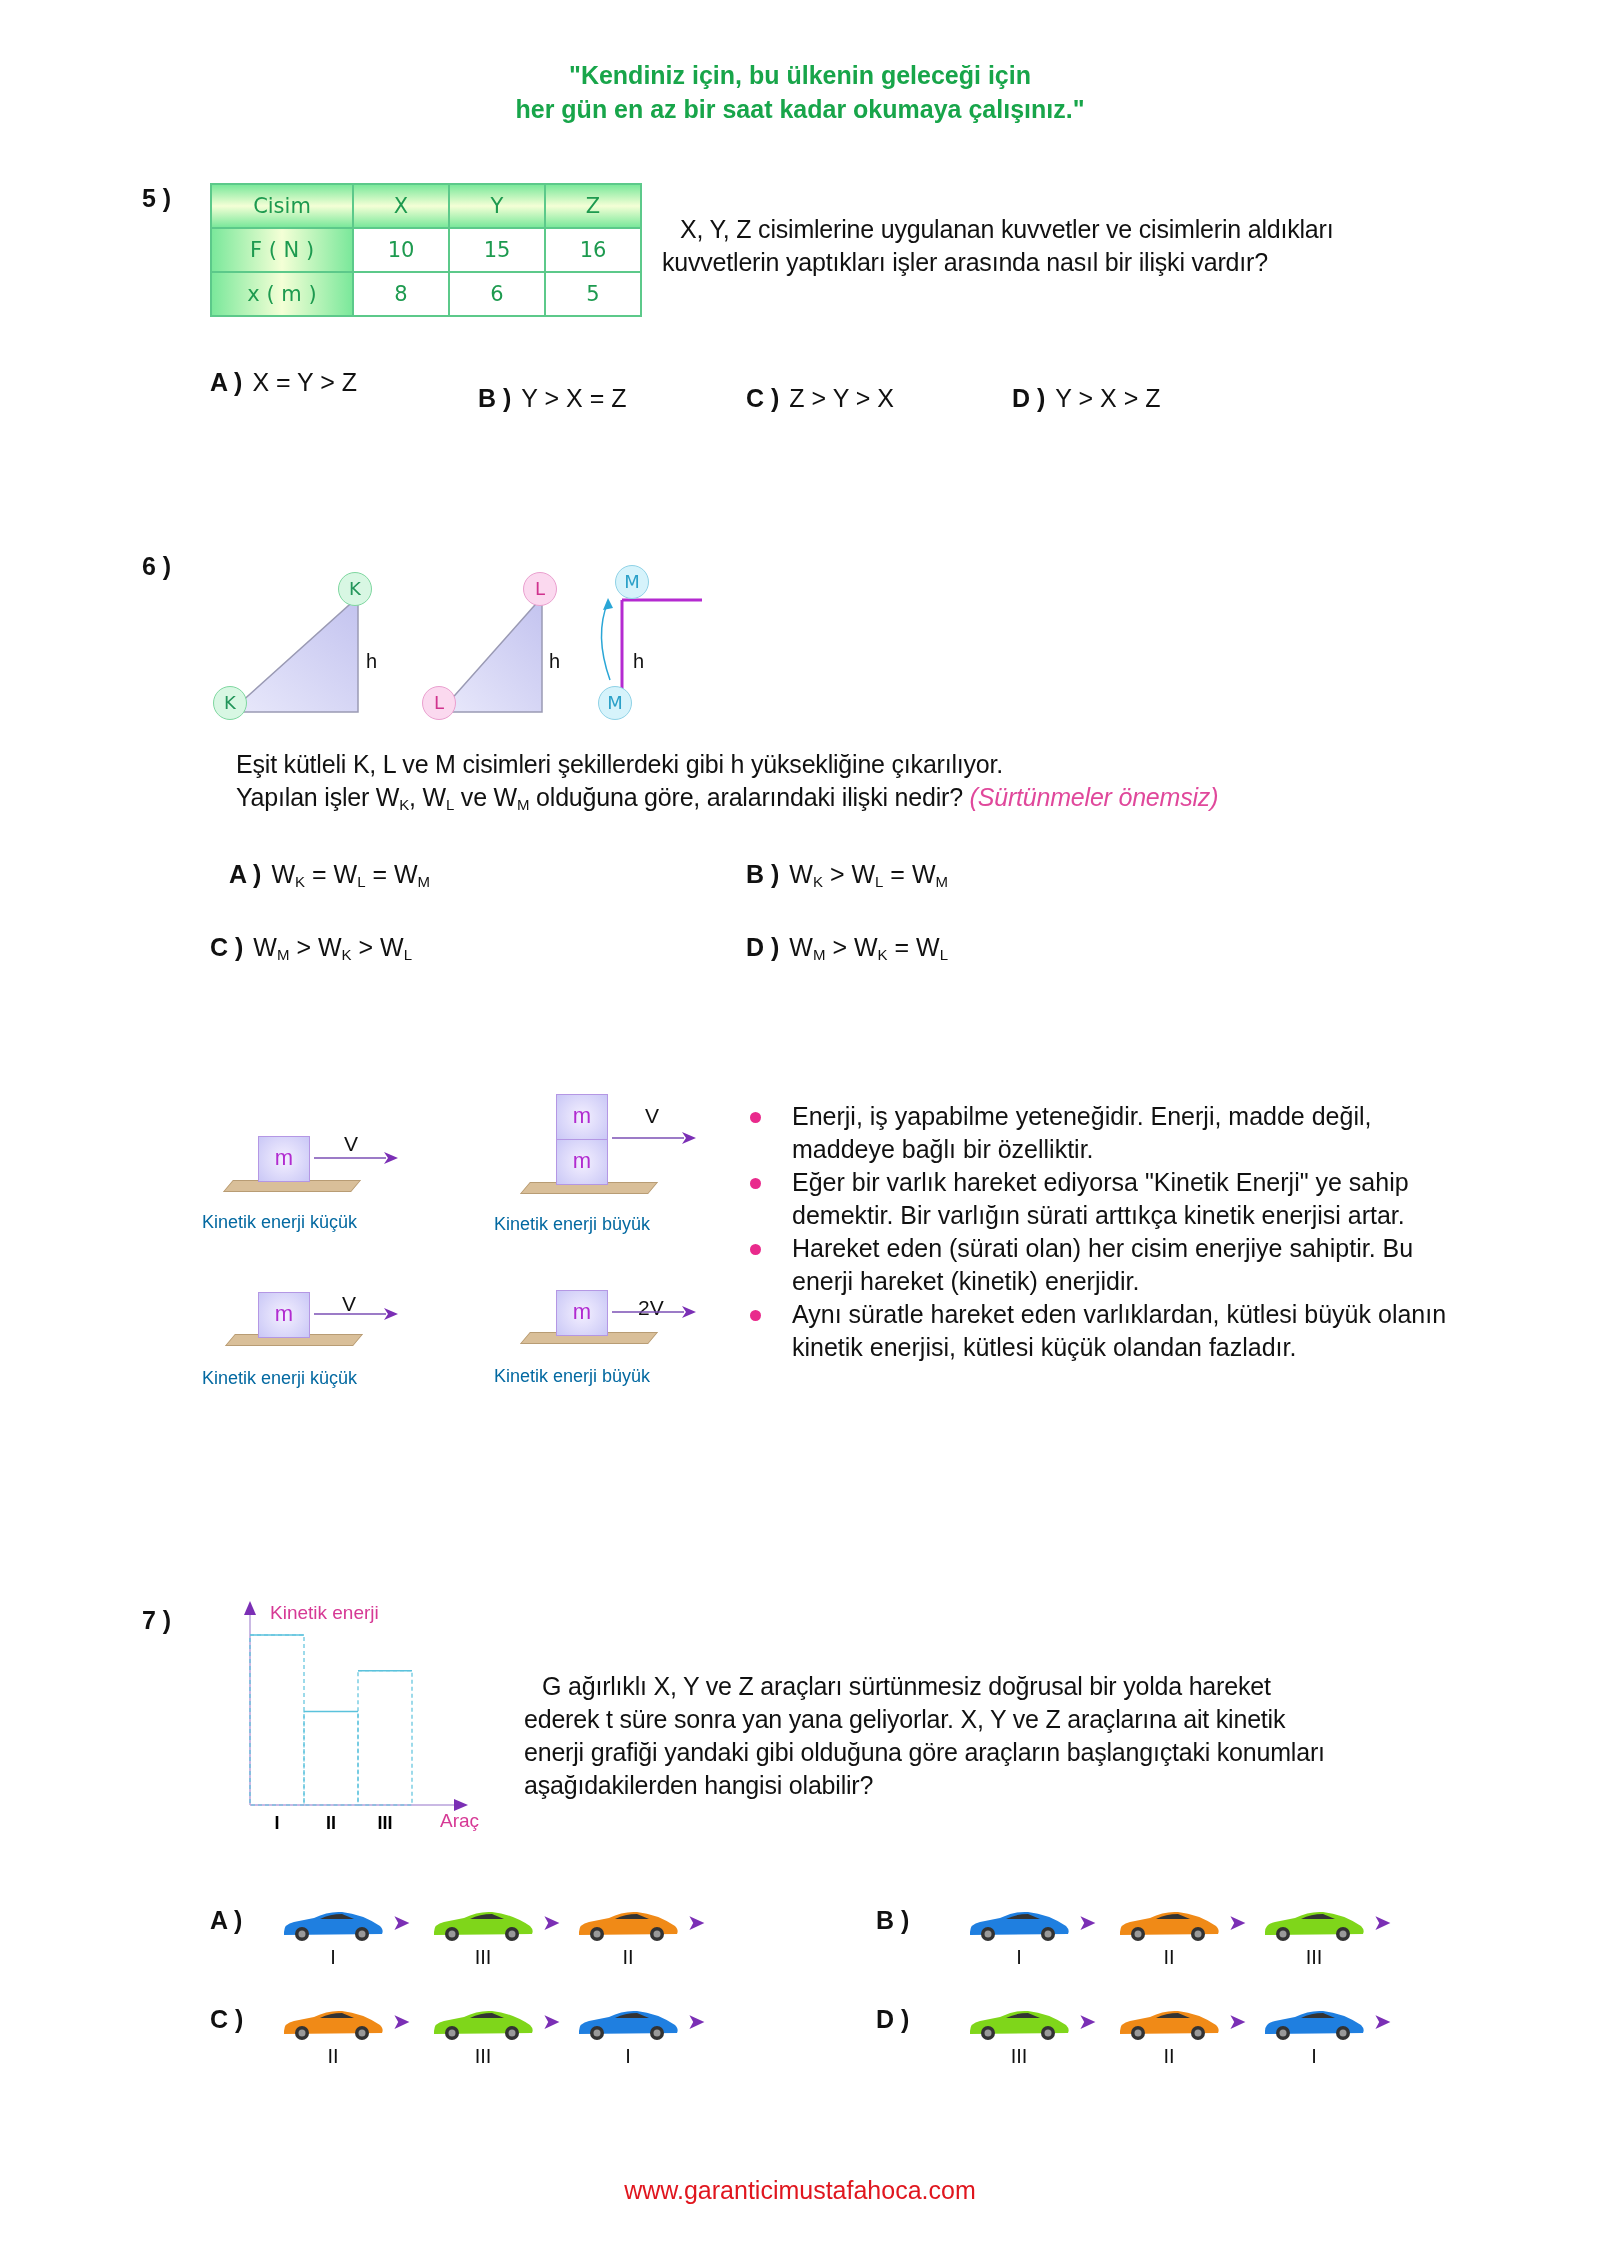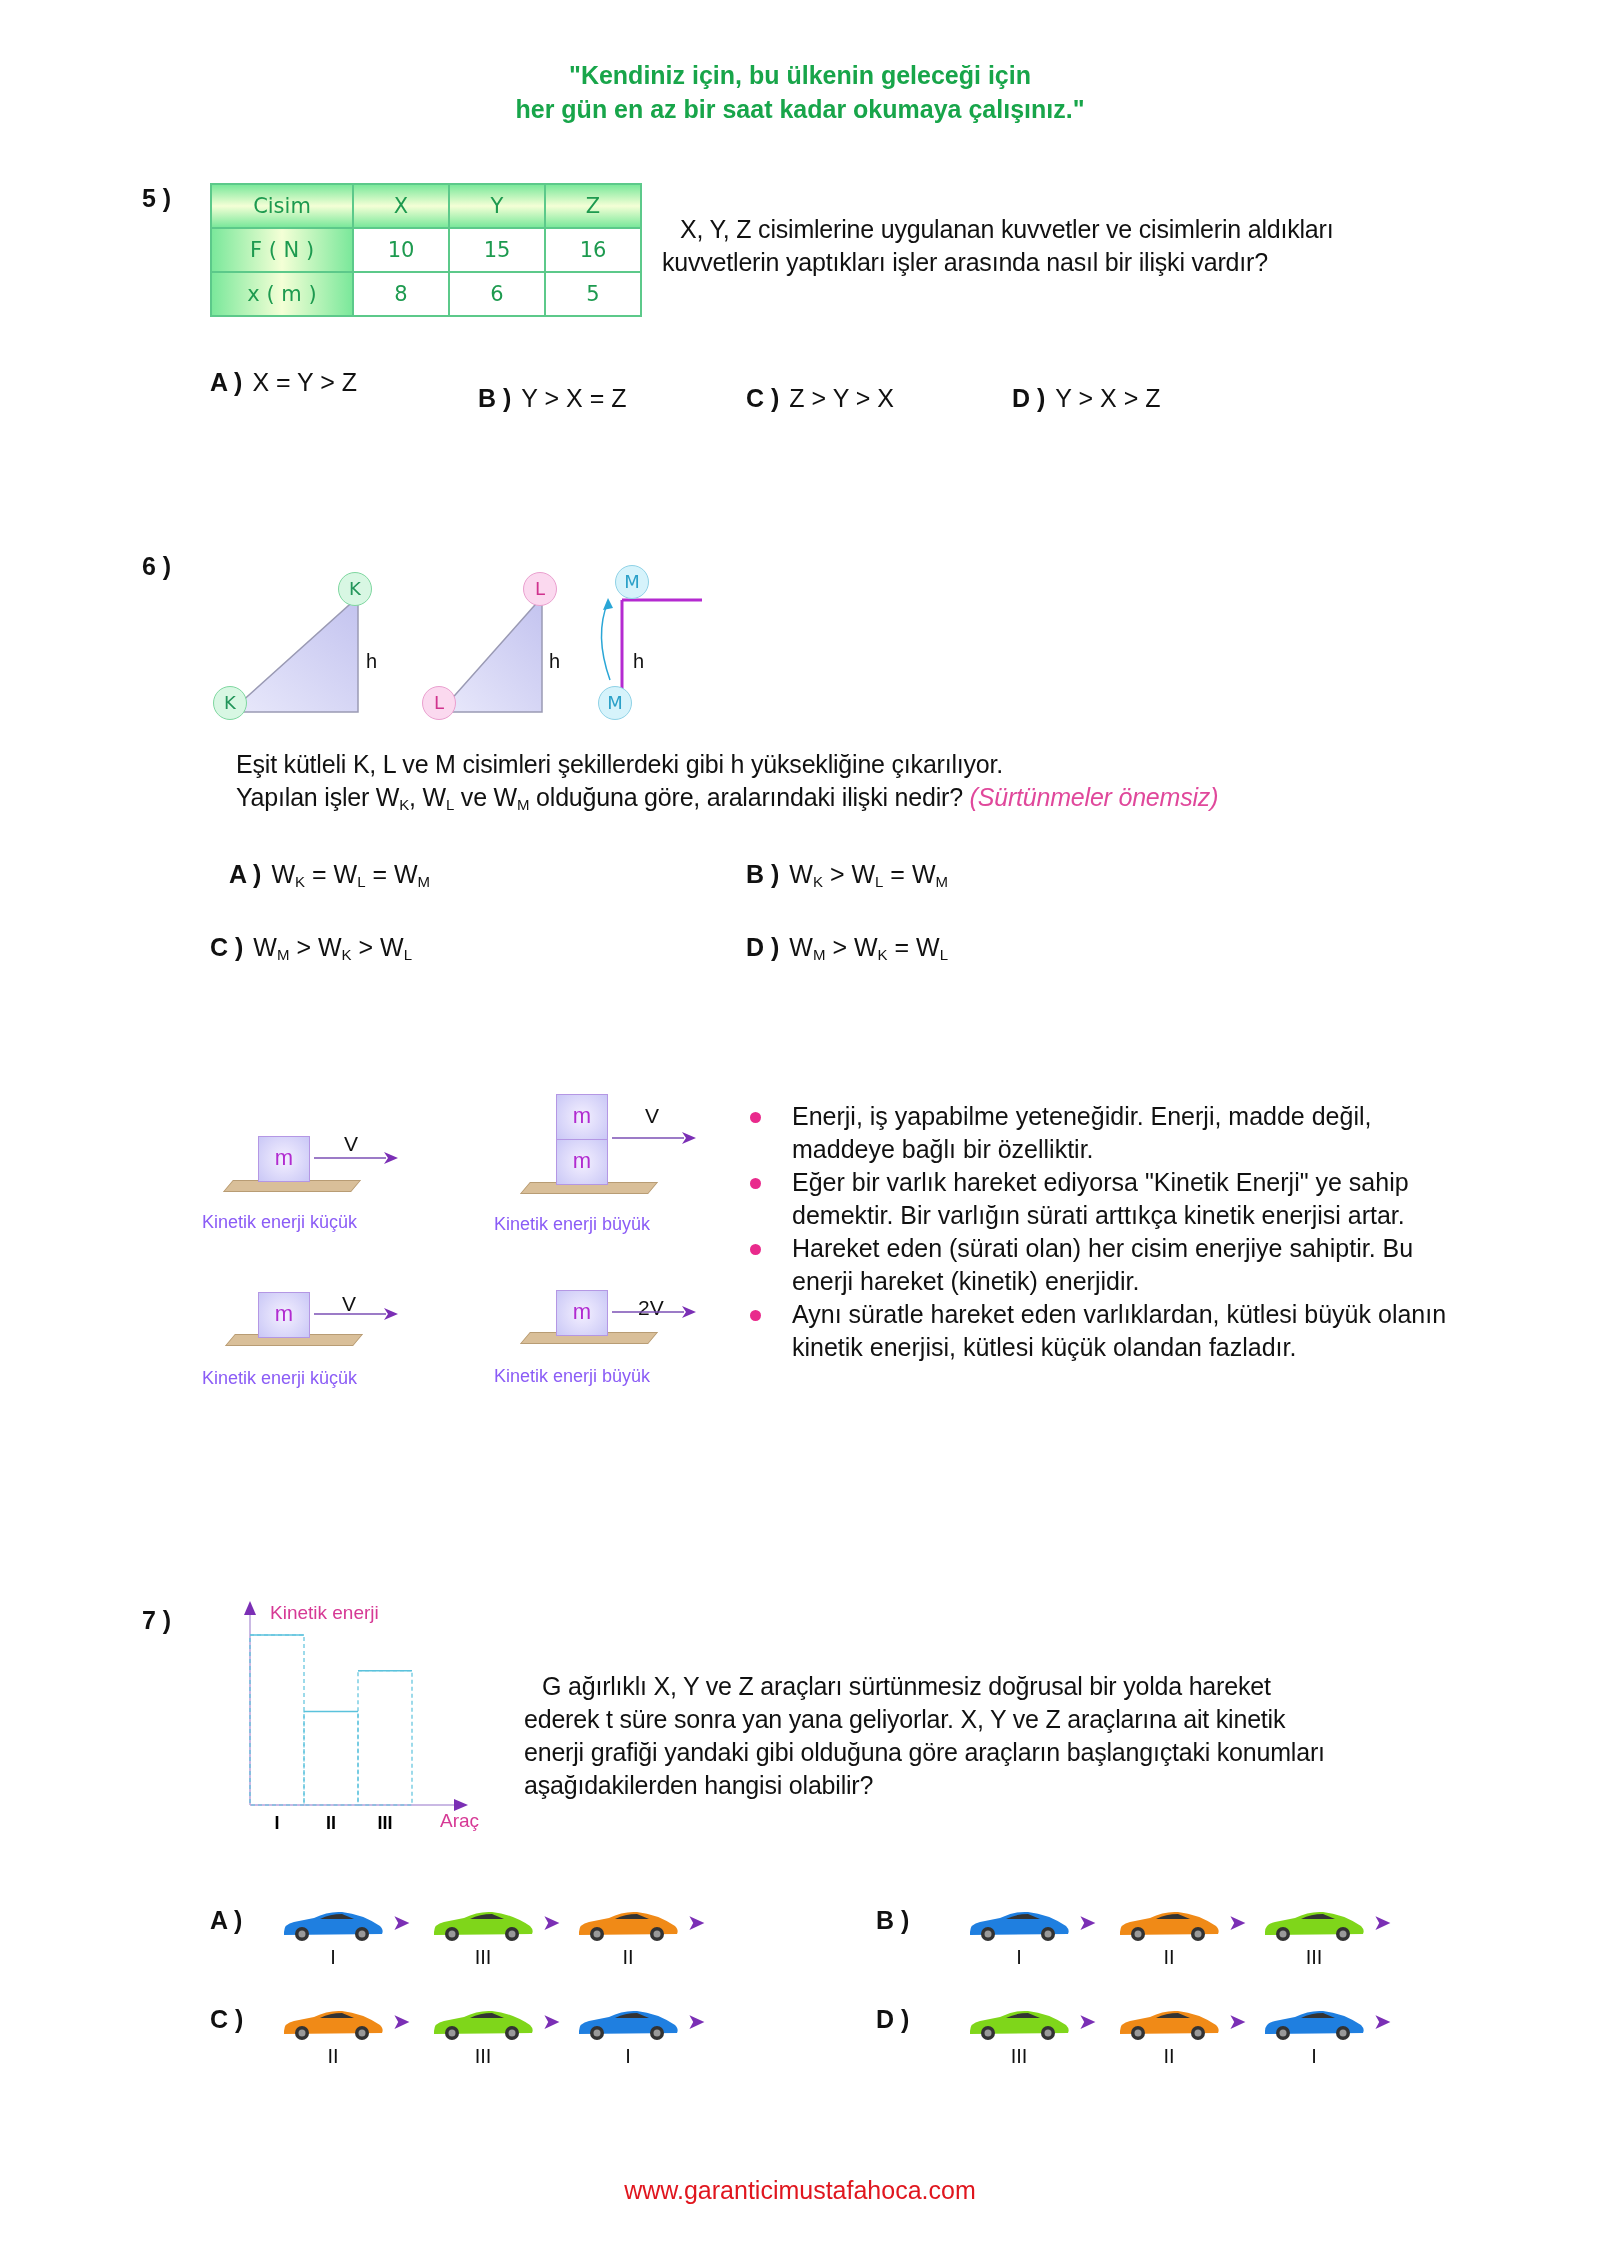--- a/index.html
+++ b/index.html
@@ -16,21 +16,21 @@
   table.data td.hd{width:138px;background:linear-gradient(90deg,#7be89b 0%,#f4ffd6 50%,#7be89b 100%);}
   table.data tr.top td{background:linear-gradient(180deg,#7be89b 0%,#f4ffd6 50%,#7be89b 100%);}
   .pink{color:#e0489b;font-style:italic;}
   .ball{position:absolute;width:32px;height:32px;border-radius:50%;text-align:center;line-height:32px;font-size:18px;font-family:"DejaVu Sans",sans-serif;}
   .ballK{background:#d8f7e3;border:1px solid #7fd7a0;color:#22955a;}
   .ballL{background:#fbd9ef;border:1px solid #eaa0cf;color:#d0338e;}
   .ballM{background:#d6f3fb;border:1px solid #8fd2e6;color:#2aa0c8;}
   .hlabel{font-size:20px;}
   .block{position:absolute;width:50px;height:44px;background:radial-gradient(circle,#f4f0ff 0%,#c9c7f6 100%);border:1px solid #b497e4;color:#b12cd0;text-align:center;line-height:42px;font-size:22px;}
   .plank{position:absolute;width:126px;height:10px;background:#d9bf99;border:1px solid #b89c74;transform:skewX(-40deg);}
-  .kelabel{position:absolute;color:#8b5cf6;font-size:18px;}
+  .kelabel{position:absolute;color:#0369a1;font-size:18px;}
   .vlabel{position:absolute;font-size:21px;}
   .bullets{position:absolute;left:768px;top:1100px;width:690px;}
   .bullets .b{position:relative;padding-left:24px;font-size:25px;line-height:33px;}
   .bullets .dot{position:absolute;left:-18px;top:12px;width:11px;height:11px;border-radius:50%;background:#e92a8c;}
   .car{position:absolute;width:106px;height:34px;}
   .carlbl{position:absolute;font-size:20px;width:30px;text-align:center;}
   .carrow{position:absolute;font-size:22px;color:#7b2fb5;}
   .footer{position:absolute;left:0;width:1600px;top:2176px;text-align:center;color:#e0161e;font-size:25px;}
 </style>
 </head>

